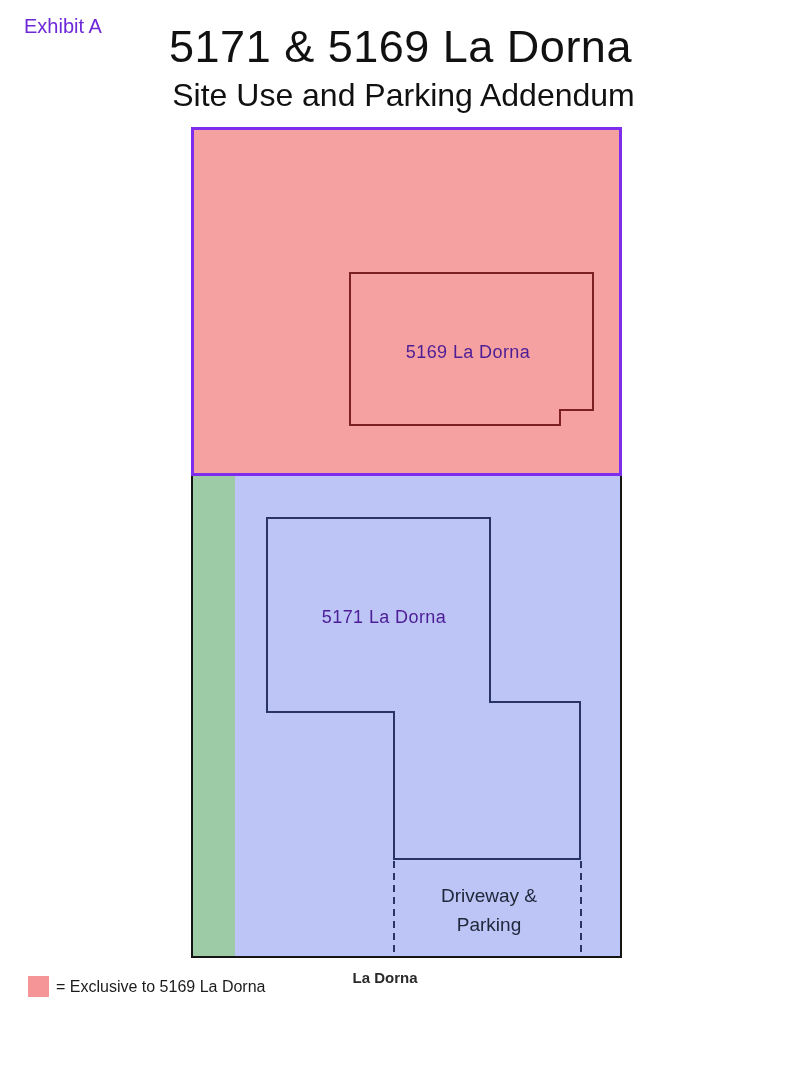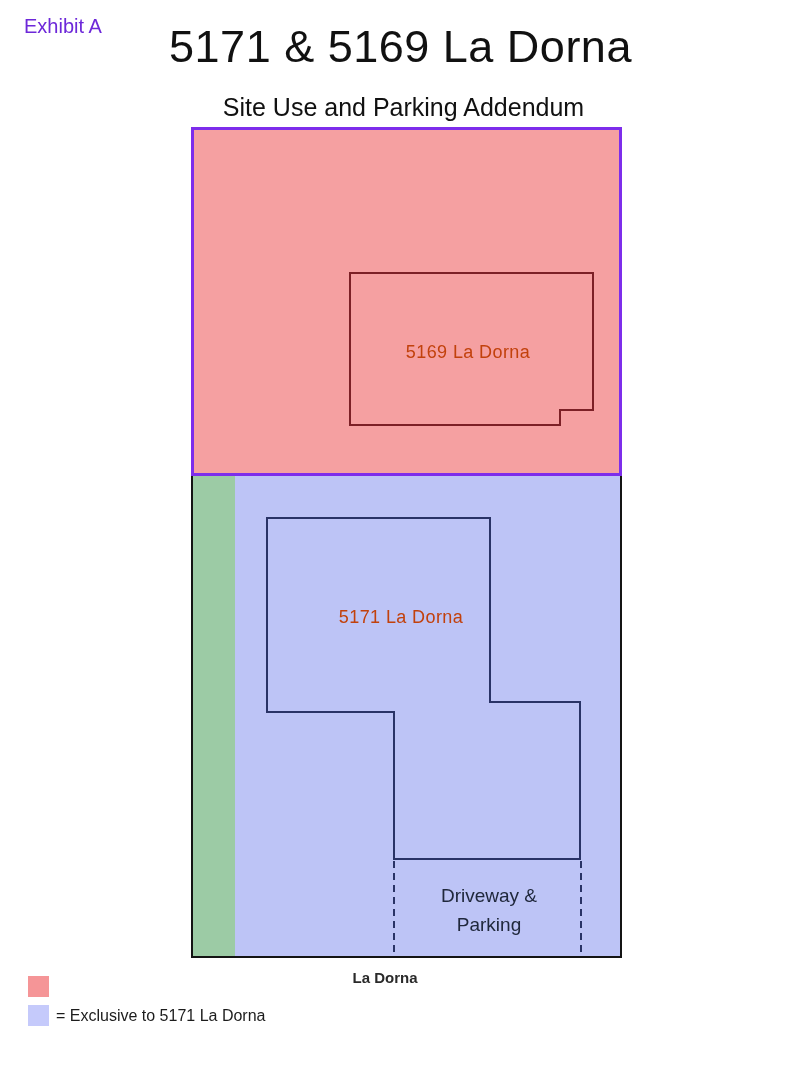--- a/index.html
+++ b/index.html
@@ -20,21 +20,21 @@
   }
   .title {
     left: 0; top: 20px; width: 801px;
     text-align: center;
     font-size: 45px; line-height: 1.2; color: #111;
     letter-spacing: 0.5px;
   }
   .subtitle {
     left: 0; top: 76px; width: 807px;
     text-align: center;
-    font-size: 25px; line-height: 1.2; color: #111; margin-top: 16px;
+    font-size: 32px; line-height: 1.2; color: #111;
   }
 
   
   .parcel-5169 {
     left: 191px; top: 127px; width: 431px; height: 349px;
     background: #f5a0a1;
     border: 3px solid #7d2deb;
   }
   .parcel-5171 {
     left: 191px; top: 476px; width: 431px; height: 482px;
@@ -51,24 +51,24 @@
   
   .plan-svg {
     left: 0; top: 0; width: 807px; height: 1080px;
     pointer-events: none;
   }
 
   
   .plan-label {
     transform: translate(-50%, -50%);
     white-space: nowrap;
-    color: #c2410c;
+    color: #4c1d95;
   }
   .label-5169 { left: 468px; top: 352px; font-size: 18px; letter-spacing: 0.4px; }
-  .label-5171 { left: 384px; top: 617px; font-size: 18px; letter-spacing: 0.4px; margin-left: 17px; }
+  .label-5171 { left: 384px; top: 617px; font-size: 18px; letter-spacing: 0.4px; }
   .label-driveway {
     left: 489px; top: 910px;
     font-size: 19px; line-height: 1.55;
     text-align: center; white-space: pre-line;
     color: #20283c;
   }
   .label-street { left: 385px; top: 977px; font-size: 15px; color: #2a2a2a; font-weight: bold; }
 
   
   .legend {
@@ -109,18 +109,15 @@
 
 <div class="abs plan-label label-5169">5169 La Dorna</div>
 <div class="abs plan-label label-5171">5171 La Dorna</div>
 <div class="abs plan-label label-driveway">Driveway &amp;
 Parking</div>
 <div class="abs plan-label label-street">La Dorna</div>
 
 <div class="abs legend">
   <div class="legend-row">
     <span class="swatch swatch-0"></span>
-  </div>
-  <div class="legend-row">
-    <span class="swatch swatch-1"></span>
-    <span class="legend-text">= Exclusive to 5171 La Dorna</span>
+    <span class="legend-text">= Exclusive to 5169 La Dorna</span>
   </div>
 </div>
 
 </body></html>

